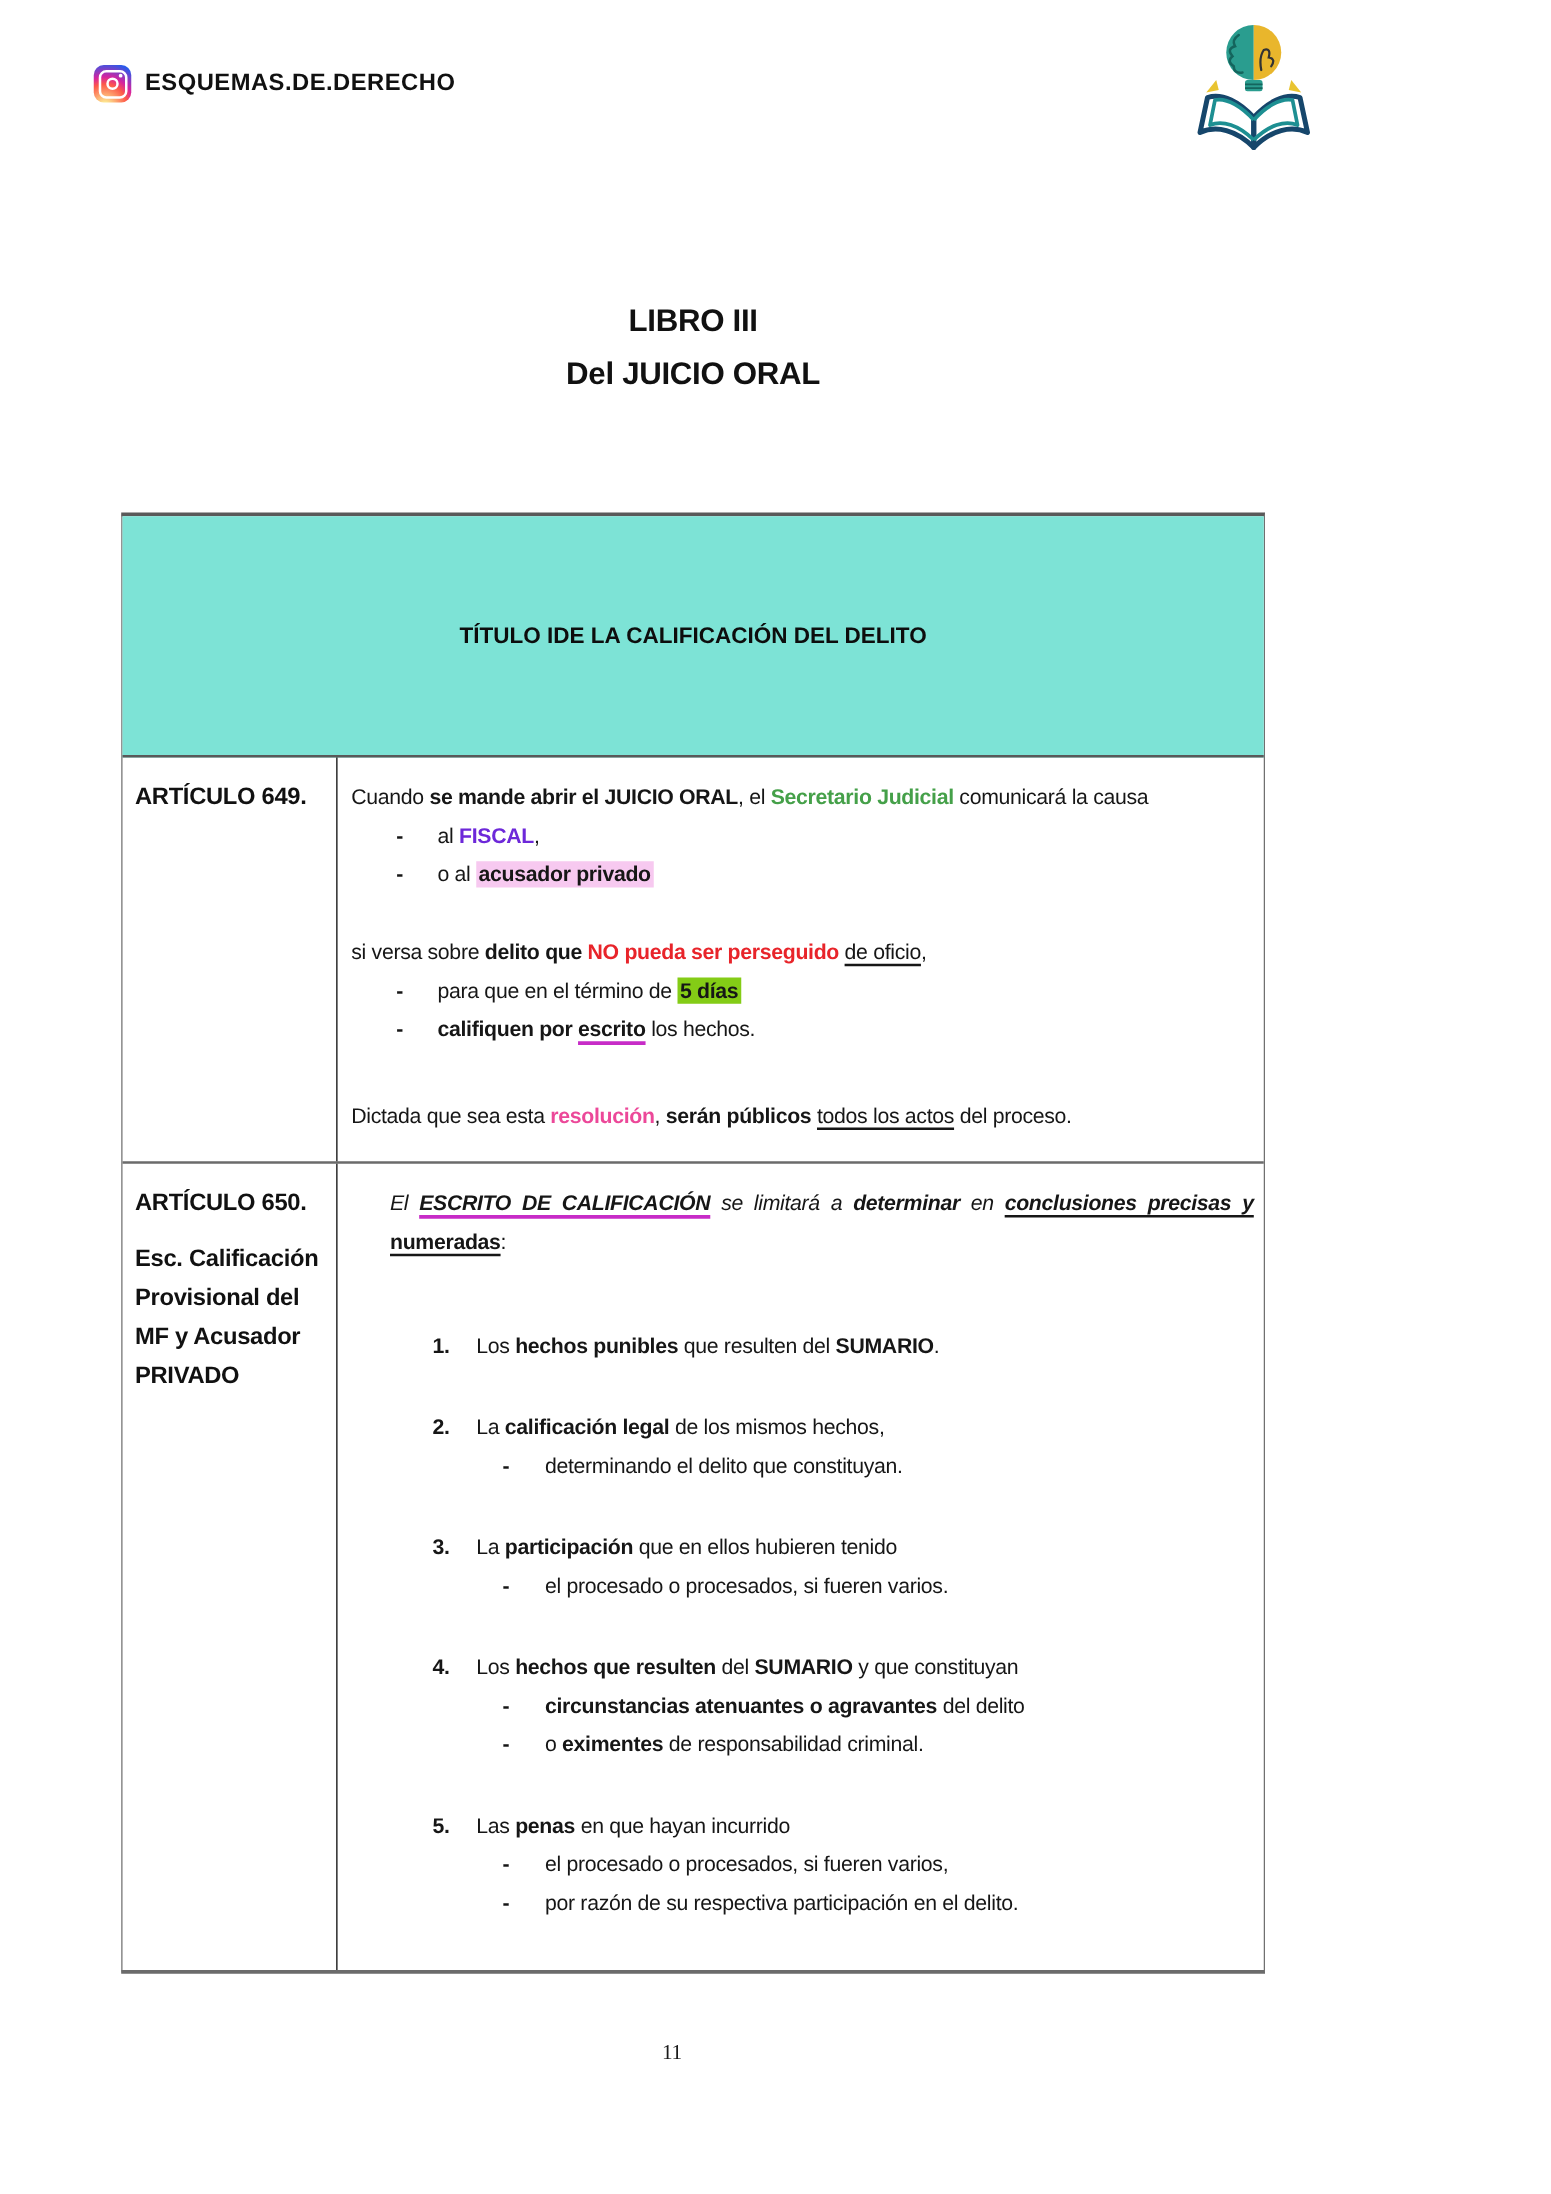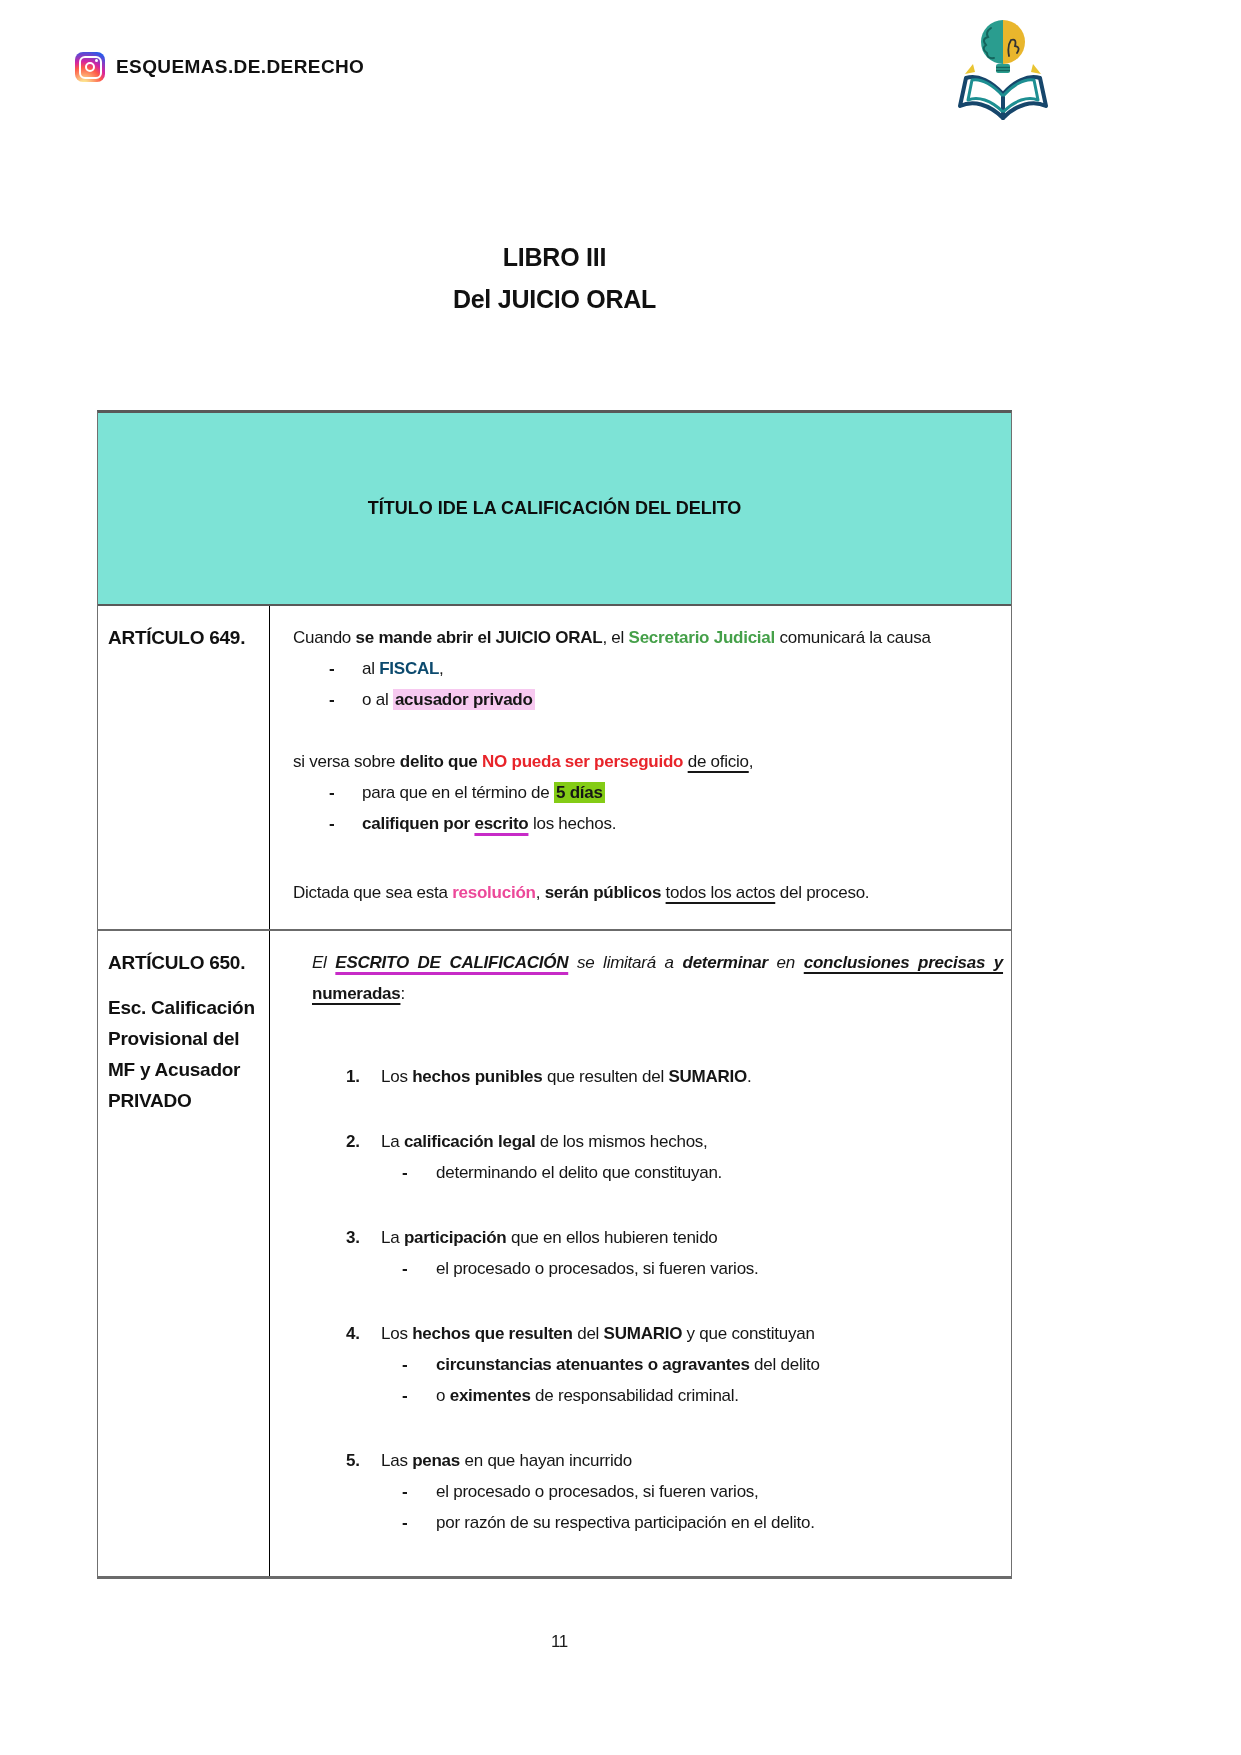--- a/index.html
+++ b/index.html
@@ -41,37 +41,37 @@
   .thead .h1,.thead .h2{font-size:18px;font-weight:bold;line-height:31px;color:#0d0d0d;letter-spacing:0;}
   .trow{display:flex;border-bottom:2px solid #6b6b6b;box-sizing:border-box;}
   .trow:last-child{border-bottom:none;gap:31px;}
   .tleft{
     width:172px;flex:0 0 auto;border-right:1px solid #000;
     padding:16px 4px 10px 10px;box-sizing:border-box;
   }
   .tleft .article-line{font-size:19px;font-weight:bold;line-height:31px;color:#111;}
   .tleft .article-line.first{margin-bottom:14px;}
   .tright{flex:1 1 auto;padding:16px 8px 4px 11px;box-sizing:border-box;min-width:0;}
-  .row-649{min-height:325px;gap:12px;}
+  .row-649{min-height:325px;}
   .row-650{min-height:645px;}
   
   .line{position:relative;font-size:17px;line-height:31px;color:#161616;}
   .line .b{font-weight:bold;}
   .line .u{text-decoration:underline;text-decoration-thickness:1.5px;text-underline-offset:4px;}
   .line .u-mag{text-decoration:underline;text-decoration-thickness:2.5px;text-underline-offset:4px;}
   .line .hl{padding:1px 2px;}
   .pj{text-align:justify;text-align-last:justify;font-style:italic;}
   .num .num-label{position:absolute;left:34px;font-weight:bold;}
   .num .line-text{display:block;margin-left:69px;}
   .dash .dash-label{position:absolute;left:36px;font-weight:bold;}
   .dash .line-text{display:block;margin-left:69px;}
   .dash2 .dash-label{position:absolute;left:90px;font-weight:bold;}
   .dash2 .line-text{display:block;margin-left:124px;}
   
-  .page-number{position:absolute;top:1632px;left:102px;width:915px;text-align:center;font-size:17px;color:#1a1a1a;}
+  .page-number{position:absolute;top:1632px;left:80px;width:915px;text-align:center;font-size:17px;color:#1a1a1a;font-family:Liberation Serif, serif;}
 </style>
 </head>
 <body>
 
 <div class="page">
 
   <div class="brand">
     <span class="ig-icon">
       <span class="ig-cam">
         <span class="ig-lens"></span>
@@ -117,21 +117,21 @@
     </div>
 
     <div class="trow row-649">
       <div class="tleft">
           <div class="article-line first">ARTÍCULO 649.</div>
         </div>
       <div class="tright">
           <div class="line p"><span class="line-text"><span>Cuando </span><span class="b">se mande abrir el JUICIO ORAL</span><span>, el </span><span class="b" style="color: rgb(69, 160, 73);">Secretario Judicial</span><span> comunicará la causa</span></span></div>
           <div class="line dash">
             <span class="dash-label">-</span>
-            <span class="line-text"><span>al </span><span class="b" style="color: #0c4a6e;">FISCAL</span><span>,</span></span>
+            <span class="line-text"><span>al </span><span class="b" style="color: #6d28d9;">FISCAL</span><span>,</span></span>
           </div>
           <div class="line dash">
             <span class="dash-label">-</span>
             <span class="line-text"><span>o al </span><span class="b hl" style="background-color: rgb(247, 201, 240);">acusador privado</span></span>
           </div>
           <div class="line p" style="margin-top: 31px;"><span class="line-text"><span>si versa sobre </span><span class="b">delito que </span><span class="b" style="color: rgb(232, 36, 42);">NO pueda ser perseguido</span><span> </span><span class="u">de oficio</span><span>,</span></span></div>
           <div class="line dash">
             <span class="dash-label">-</span>
             <span class="line-text"><span>para que en el término de </span><span class="b hl" style="background-color: #84cc16;">5 días</span></span>
           </div>

